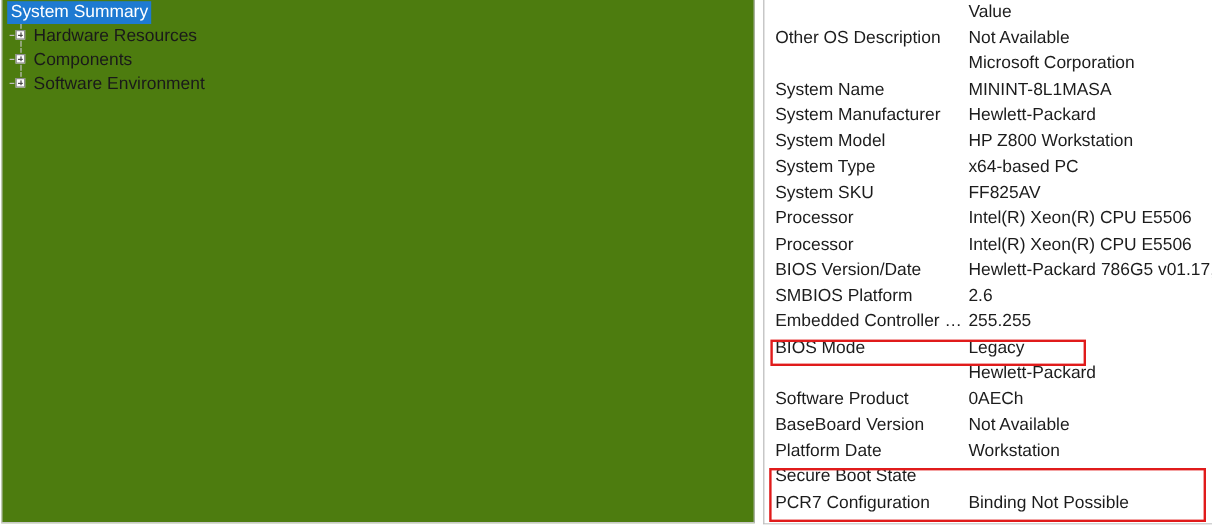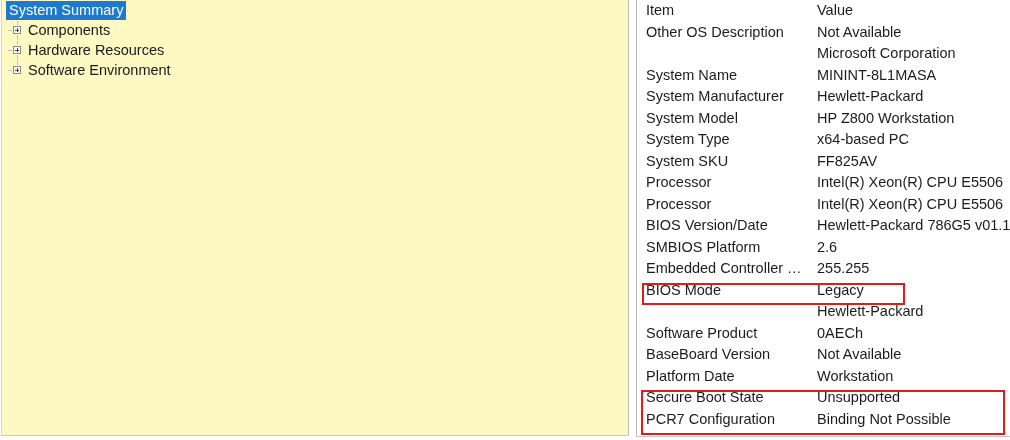--- a/index.html
+++ b/index.html
@@ -24,21 +24,21 @@
     background: #ffffff;
   }
 
   
   #tree-pane {
     position: absolute;
     left: 1px;
     top: 0px;
     width: 628px;
     height: 436px;
-    background: #fef9c3;
+    background: #4d7c0f;
     border-right: 1px solid #b9b9b9;
     border-bottom: 1px solid #c8c8c8;
     border-left: 1px solid #d7d7d7;
     box-sizing: border-box;
     overflow: hidden;
   }
 
   .tree-row {
     position: relative;
     height: 20px;
@@ -158,21 +158,21 @@
     position: absolute;
     left: 9px;
     top: 0;
     width: 160px;
     overflow: hidden;
     text-overflow: ellipsis;
     white-space: nowrap;
   }
   .lv-value {
     position: absolute;
-    left: 180px;
+    left: 170px;
     top: 0;
     white-space: nowrap;
   }
 
   
   .annot {
     position: absolute;
     border: 2px solid #e01b1b;
     box-sizing: border-box;
     pointer-events: none;
@@ -180,30 +180,29 @@
   }
 </style>
 </head>
 <body>
 
 <div id="app">
 
   <div id="tree-pane">
     <div id="tree-rows">
         <div class="tree-row root"><span class="tree-label sel">System Summary</span></div>
+        <div class="tree-row child"><span class="expander"><span class="stub-l"></span><span class="stub-u"></span><span class="stub-d"></span><span class="bx"></span><span class="hbar"></span><span class="vbar"></span></span><span class="tree-label">Hardware Resources</span></div>
         <div class="tree-row child"><span class="expander"><span class="stub-l"></span><span class="stub-u"></span><span class="stub-d"></span><span class="bx"></span><span class="hbar"></span><span class="vbar"></span></span><span class="tree-label">Components</span></div>
-        <div class="tree-row child"><span class="expander"><span class="stub-l"></span><span class="stub-u"></span><span class="stub-d"></span><span class="bx"></span><span class="hbar"></span><span class="vbar"></span></span><span class="tree-label">Hardware Resources</span></div>
         <div class="tree-row child"><span class="expander"><span class="stub-l"></span><span class="stub-u"></span><span class="bx"></span><span class="hbar"></span><span class="vbar"></span></span><span class="tree-label">Software Environment</span></div>
       </div>
   </div>
 
   <div id="list-pane">
     <div id="rows">
         <div class="lv-row">
-          <span class="lv-item">Item</span>
           <span class="lv-value">Value</span>
         </div>
         <div class="lv-row">
           <span class="lv-item">Other OS Description</span>
           <span class="lv-value">Not Available</span>
         </div>
         <div class="lv-row">
           <span class="lv-value">Microsoft Corporation</span>
         </div>
         <div class="lv-row">
@@ -260,21 +259,20 @@
         <div class="lv-row">
           <span class="lv-item">BaseBoard Version</span>
           <span class="lv-value">Not Available</span>
         </div>
         <div class="lv-row">
           <span class="lv-item">Platform Date</span>
           <span class="lv-value">Workstation</span>
         </div>
         <div class="lv-row">
           <span class="lv-item">Secure Boot State</span>
-          <span class="lv-value">Unsupported</span>
         </div>
         <div class="lv-row">
           <span class="lv-item">PCR7 Configuration</span>
           <span class="lv-value">Binding Not Possible</span>
         </div>
       </div>
   </div>
 
   <div id="annots">
       <div class="annot" style="left: 642px; top: 283px; width: 263px; height: 22px; border-color: rgb(224, 27, 27);"></div>

